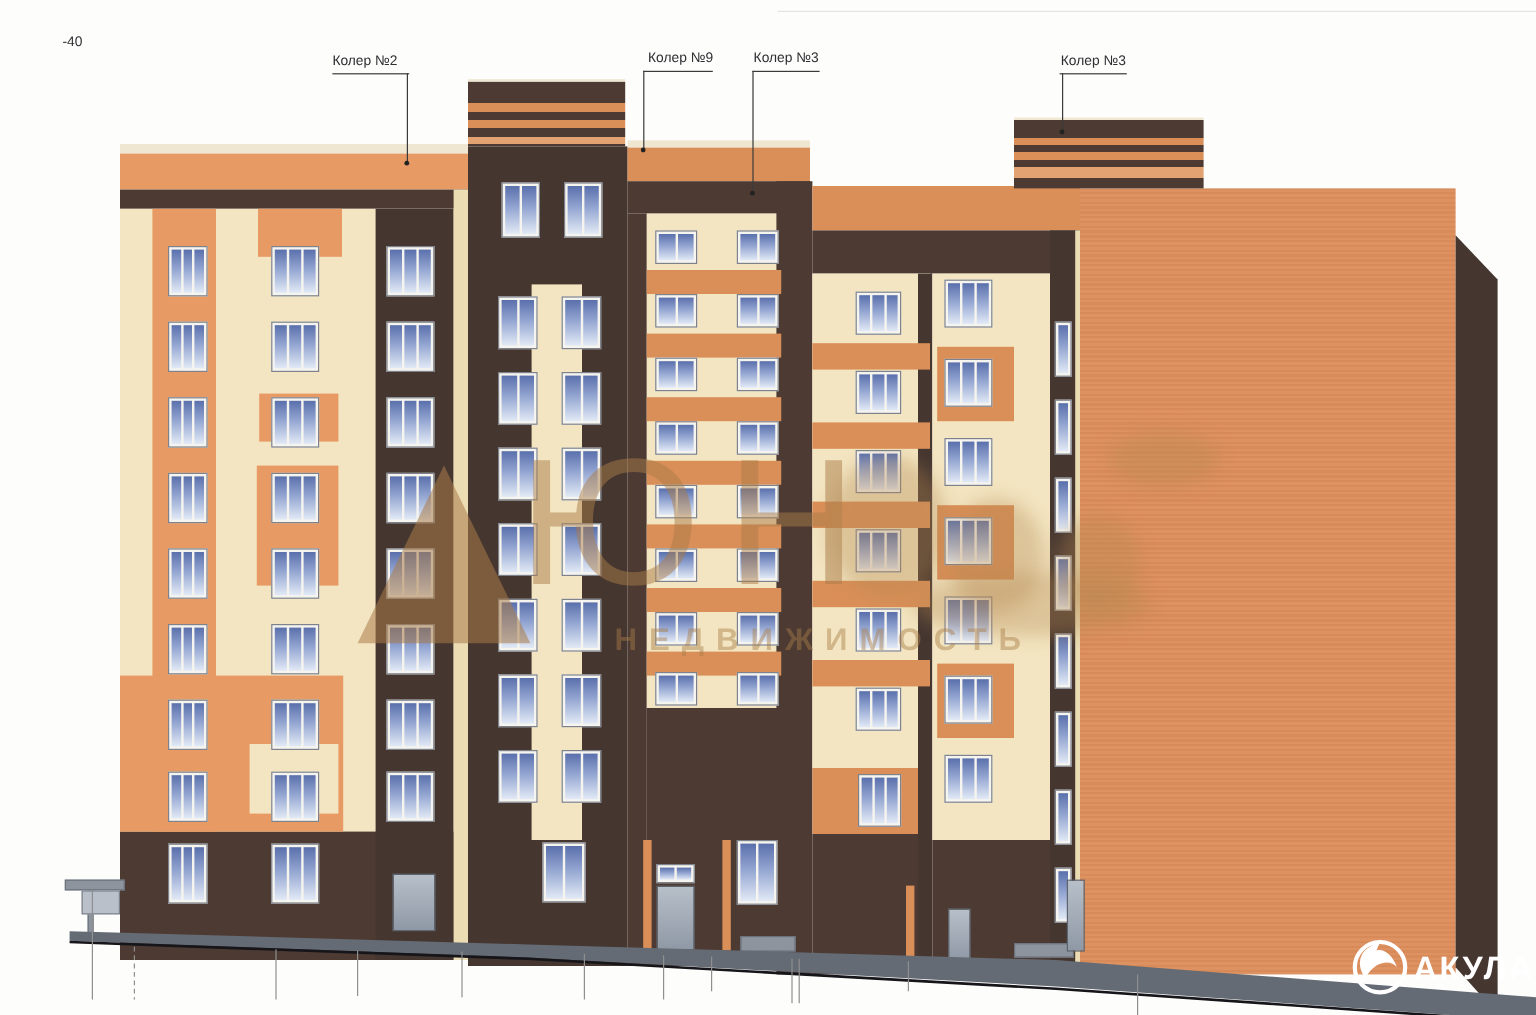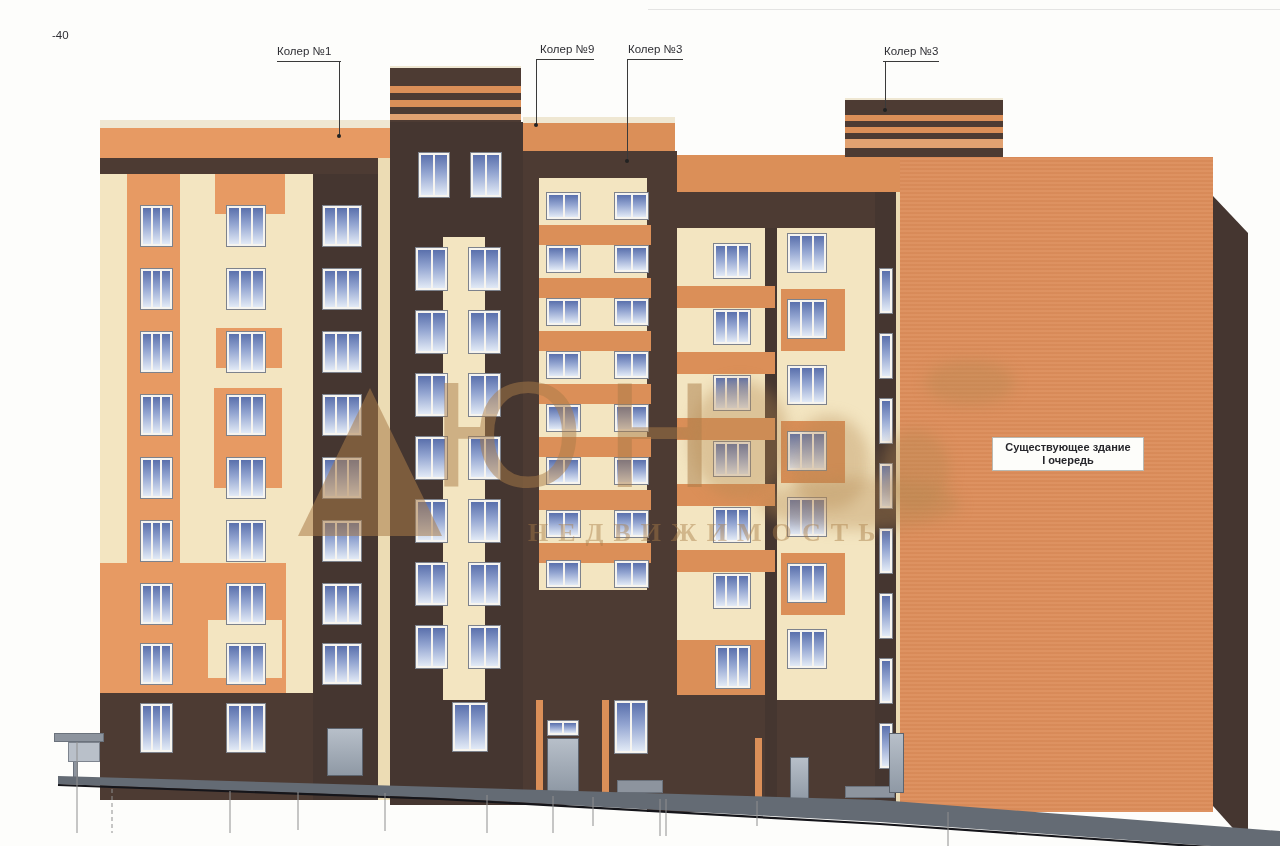--- a/index.html
+++ b/index.html
@@ -471,32 +471,28 @@
       </div>
       <div class="door" style="left: 327px; top: 728px; width: 36px; height: 48px;"></div>
       <div class="door" style="left: 547px; top: 738px; width: 32px; height: 54px;"></div>
       <div class="door" style="left: 790px; top: 757px; width: 19px; height: 44px;"></div>
       <div class="door" style="left: 889px; top: 733px; width: 15px; height: 60px;"></div>
     </div>
 
   <div id="wm-yun">
     <div class="tri" style="left:298px;top:388px;"></div>
     <div class="yun-text" style="left:432px;top:360px;">ЮН</div>
-    <div class="yun-sub" style="left:528px;top:518px;font-family:Liberation Serif, serif;">НЕДВИЖИМОСТЬ</div>
+    <div class="yun-sub" style="left:512px;top:518px;">НЕДВИЖИМОСТЬ</div>
     <div class="blob" style="left:690px;top:380px;width:100px;height:120px;"></div>
     <div class="blob" style="left:790px;top:415px;width:80px;height:95px;"></div>
     <div class="blob" style="left:880px;top:430px;width:70px;height:80px;"></div>
     <div class="blob" style="left:925px;top:360px;width:90px;height:45px;"></div>
     <div class="blob" style="left:760px;top:478px;width:200px;height:52px;"></div>
   </div>
 
-  <div id="existing-label">
-    <div>Существующее здание</div>
-    <div>I очередь</div>
-  </div>
 
   <svg id="ground-svg" width="1280" height="846">
     <polygon points="1213,196 1248,233 1248,845 1213,806" fill="#453630"></polygon>
     <polygon points="58,776 440,787 880,800 1280,831 1280,851 880,822 440,798 58,784" fill="#646b74"></polygon>
     <polyline points="58,785 440,799 880,824 1280,852" fill="none" stroke="#15151a" stroke-width="2.2"></polyline>
     <g stroke="#8f8f8f" stroke-width="1">
       <line x1="77" y1="742" x2="77" y2="833"></line>
       <line x1="112" y1="789" x2="112" y2="833" stroke-dasharray="4,3"></line>
       <line x1="230" y1="791" x2="230" y2="833"></line>
       <line x1="298" y1="792" x2="298" y2="830"></line>
@@ -504,24 +500,31 @@
       <line x1="487" y1="795" x2="487" y2="833"></line>
       <line x1="553" y1="796" x2="553" y2="833"></line>
       <line x1="593" y1="797" x2="593" y2="826"></line>
       <line x1="660" y1="799" x2="660" y2="836"></line>
       <line x1="666" y1="799" x2="666" y2="836"></line>
       <line x1="757" y1="801" x2="757" y2="826"></line>
       <line x1="948" y1="812" x2="948" y2="850"></line>
     </g>
   </svg>
 
+  <div id="brand" style="left:1105px;top:774px;width:175px;height:66px;overflow:hidden;">
+    <svg width="90" height="64" style="position:absolute;left:0;top:0;">
+      <circle cx="45" cy="32" r="21" fill="none" stroke="#fff" stroke-width="3.5"></circle>
+      <path d="M33,41 C40,27 54,25 59,32 C56,22 48,16 42,18 L46,9 L35,16 C27,21 26,33 33,41 Z" fill="#fff"></path>
+    </svg>
+    <div class="brand-text" style="left:73px;top:18px;">АКУЛА</div>
+  </div>
 
   <div class="lbl" style="left:52px;top:29px;">-40</div>
 
-  <div class="lbl" style="left:277px;top:45px;">Колер №1</div>
+  <div class="lbl" style="left:277px;top:45px;">Колер №2</div>
   <div class="hline" style="left:277px;top:61px;width:64px;"></div>
   <div class="vline" style="left:339px;top:61px;height:75px;"></div>
   <div class="dot" style="left:337px;top:134px;"></div>
 
   <div class="lbl" style="left:540px;top:43px;">Колер №9</div>
   <div class="hline" style="left:536px;top:59px;width:58px;"></div>
   <div class="vline" style="left:536px;top:59px;height:66px;"></div>
   <div class="dot" style="left:534px;top:123px;"></div>
 
   <div class="lbl" style="left:628px;top:43px;">Колер №3</div>

